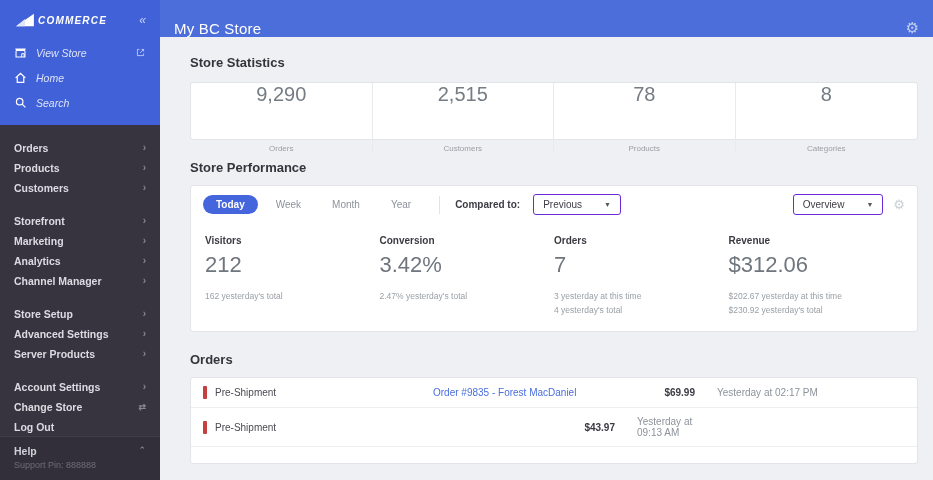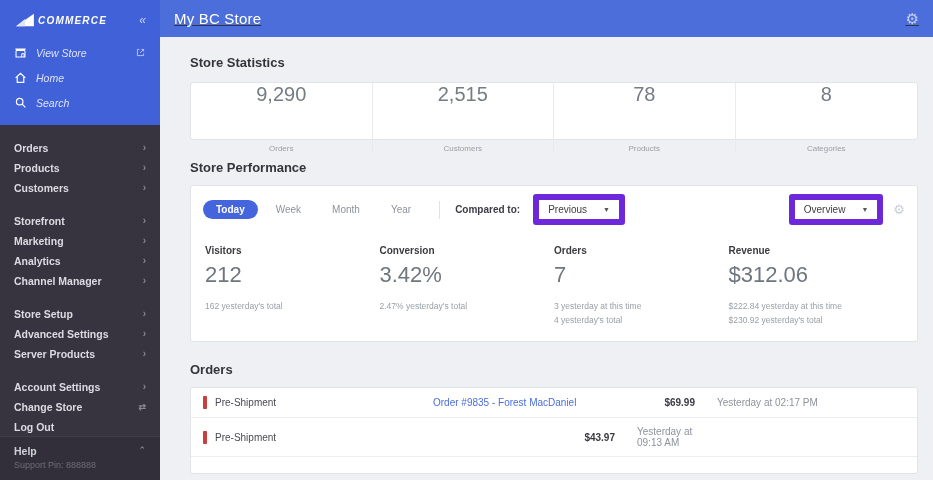--- a/index.html
+++ b/index.html
@@ -30,21 +30,21 @@
   .nav-item .chev{margin-left:auto;color:#8a8794;font-size:10px;line-height:1;}
   .nav-item .swap{margin-left:auto;color:#8a8794;font-size:9px;line-height:1;}
 
   .sb-help{background:#322f3a;border-top:1px solid rgba(255,255,255,.07);padding:8px 14px 10px;display:flex;align-items:flex-start;}
   .help-txt .h{font-size:10.5px;font-weight:700;color:#d0d1d7;}
   .help-txt .p{font-size:9px;color:#6f6c7a;margin-top:3px;}
   .sb-help .caret{margin-left:auto;color:#9a98a2;font-size:9px;}
 
   
   .main{flex:1;display:flex;flex-direction:column;height:480px;overflow:hidden;}
-  .topbar{height:37px;min-height:37px;background:var(--header);display:flex;align-items:center;padding:0 14px;text-decoration:underline;}
+  .topbar{height:37px;min-height:37px;background:var(--header);display:flex;align-items:flex-end;padding:0 14px;}
   .topbar .title{color:#fff;font-size:15px;font-weight:500;letter-spacing:.2px;}
   .topbar .gear{margin-left:auto;color:rgba(255,255,255,.65);font-size:15px;cursor:pointer;}
 
   .content{flex:1;padding:0 15px 0 30px;overflow:hidden;}
   .sec-heading{font-size:13px;font-weight:700;color:#35333c;}
   .h-stats{margin-top:18px;}
   .h-perf{margin-top:20px;}
   .h-orders{margin-top:20px;}
 
   .card{background:#fff;border:1px solid #e2e4e9;border-radius:3px;}
@@ -54,21 +54,21 @@
   .stat:last-child{border-right:none;}
   .stat .v{font-size:20px;color:#757c84;font-weight:400;}
   .stat .l{font-size:8px;color:#9aa0a8;margin-top:3px;}
 
   .perf-card{margin-top:10px;}
   .tab-row{display:flex;align-items:center;padding:8px 12px;gap:5px;}
   .pill{border-radius:20px;padding:4px 13px;font-size:10px;color:#8d929b;cursor:pointer;white-space:nowrap;}
   .pill.active{background:var(--accent);color:#fff;font-weight:700;}
   .vdiv{width:1px;height:18px;background:#e2e3e8;margin:0 10px;}
   .cmp-label{font-size:10px;font-weight:700;color:#3c3c44;margin-right:8px;}
-  .select{border:6px solid #6d28d9;border-radius:3px;padding:4px 9px;font-size:10px;color:#3c3c44;display:flex;align-items:center;gap:16px;background:#fff;cursor:pointer;white-space:nowrap;}
+  .select{border:1px solid #6d28d9;border-radius:3px;padding:4px 9px;font-size:10px;color:#3c3c44;display:flex;align-items:center;gap:22px;background:#fff;cursor:pointer;white-space:nowrap;}
   .select .car{font-size:7px;color:#55575e;}
   .tab-row .right{margin-left:auto;display:flex;align-items:center;gap:10px;}
   .mini-gear{color:#ccd0d6;font-size:13px;cursor:pointer;}
 
   .metrics{display:grid;grid-template-columns:repeat(4,1fr);padding:12px 14px 14px;}
   .metric .ml{font-size:10px;font-weight:700;color:#3a3a42;}
   .metric .mv{font-size:22px;color:#6f767e;margin-top:6px;font-weight:400;}
   .metric .subs{margin-top:12px;}
   .metric .subs div{font-size:8.5px;color:#9aa0a6;line-height:1.6;}
 
@@ -277,21 +277,21 @@
             <div class="mv">7</div>
             <div class="subs">
               <div>3 yesterday at this time</div>
               <div>4 yesterday's total</div>
             </div>
           </div>
           <div class="metric">
             <div class="ml">Revenue</div>
             <div class="mv">$312.06</div>
             <div class="subs">
-              <div>$222.84 yesterday at this time</div>
+              <div>$202.67 yesterday at this time</div>
               <div>$230.92 yesterday's total</div>
             </div>
           </div>
         </div>
     </div>
 
     <div class="sec-heading h-orders">Orders</div>
     <div class="card orders-card">
       <div id="order-rows">
           <div class="order-row">

